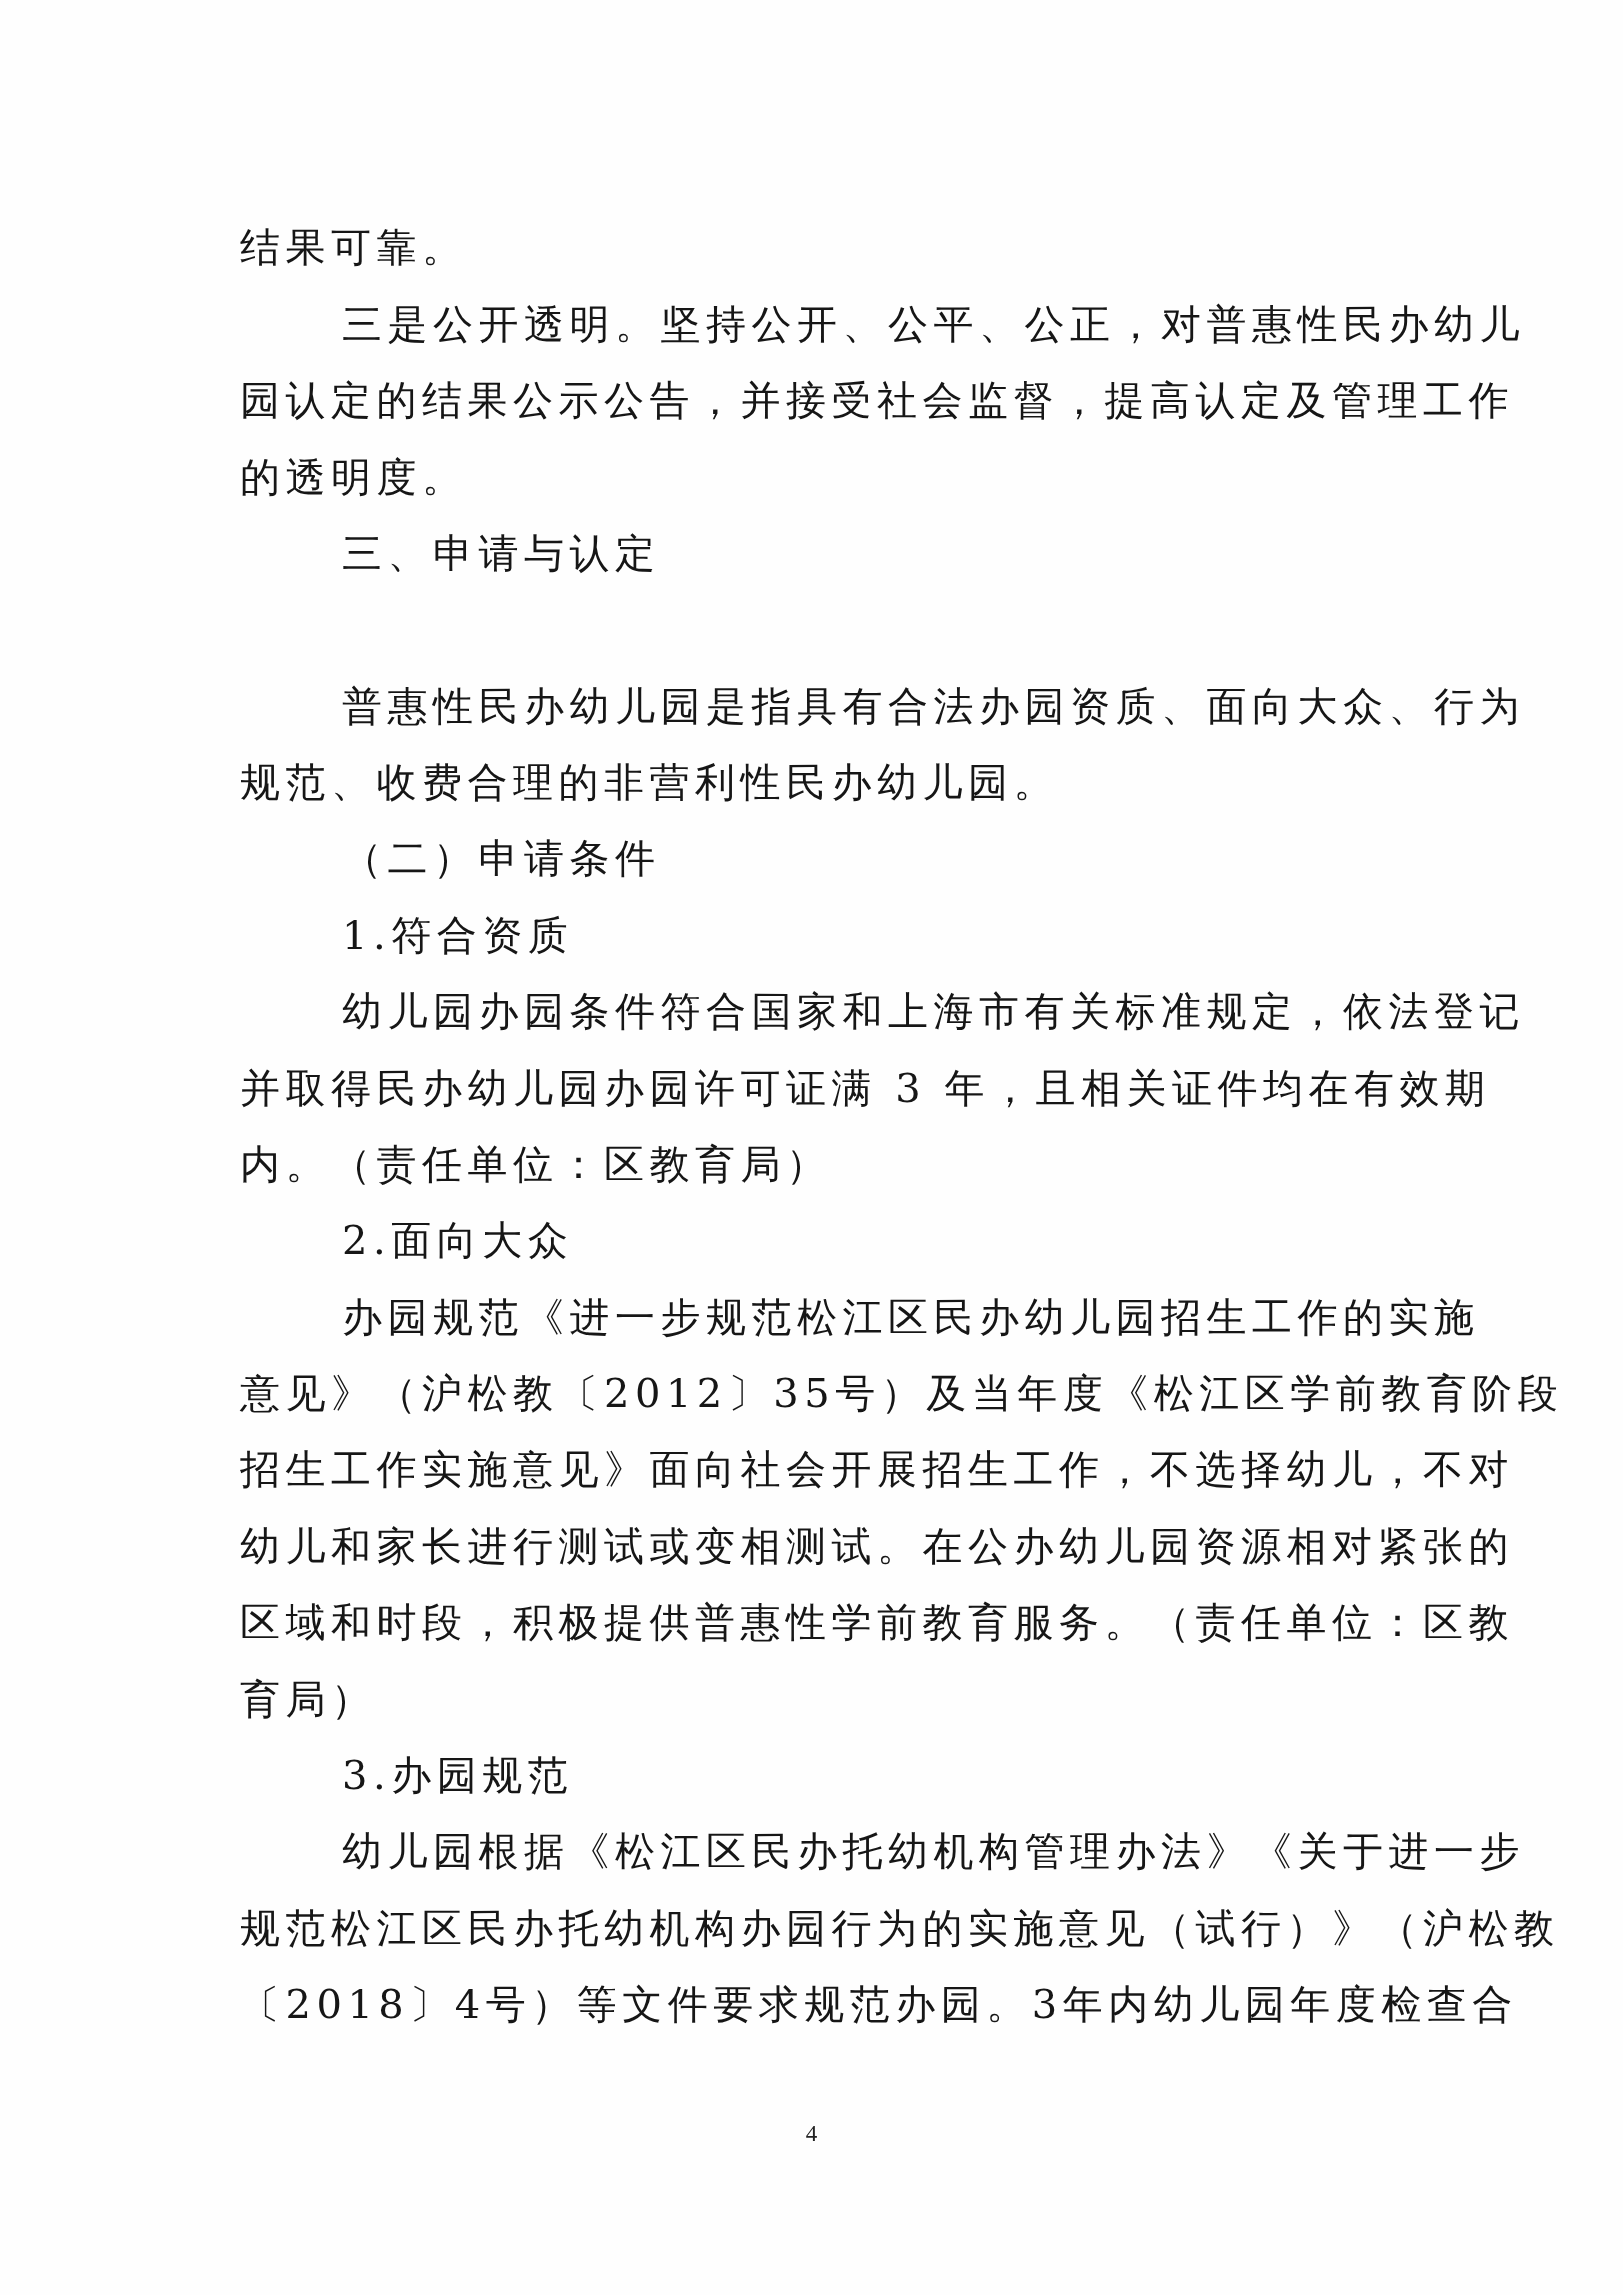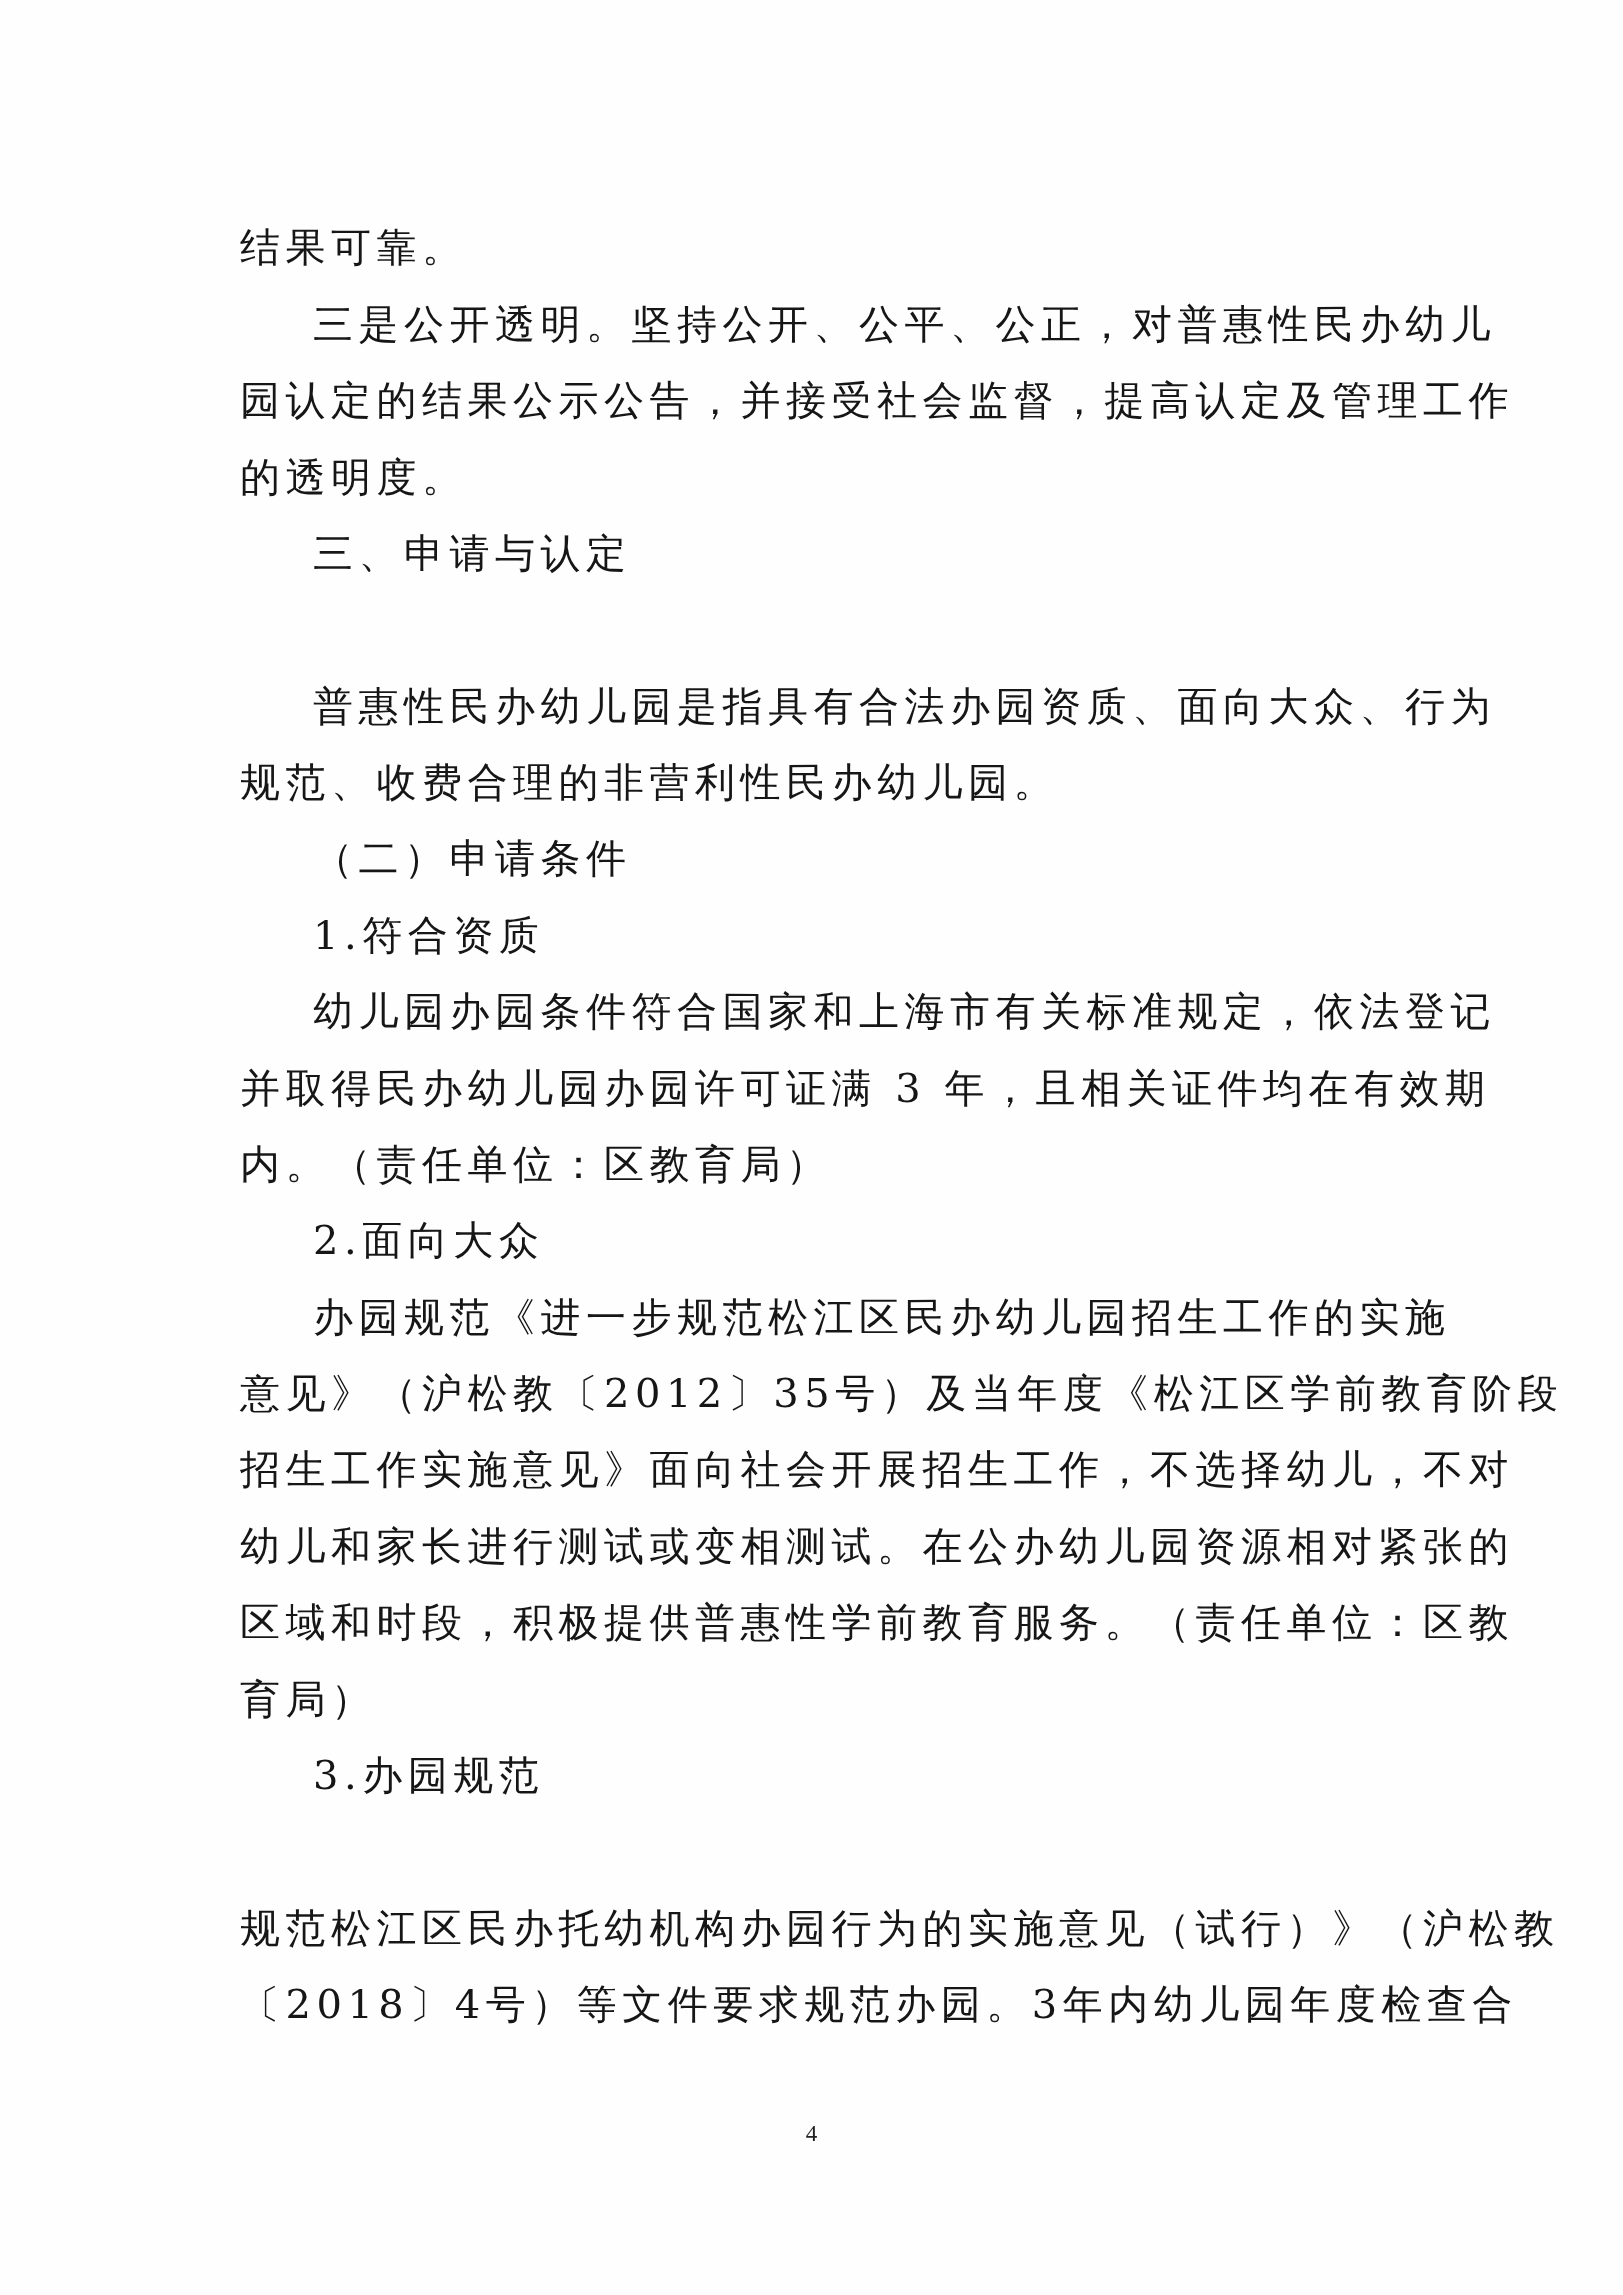--- a/index.html
+++ b/index.html
@@ -2,21 +2,21 @@
 <html style="font-size:11px"><head>
 <meta charset="utf-8">
 <style>
   html, body { margin: 0; padding: 0; background: #ffffff; }
   body { width: 1623px; height: 2295px; position: relative; overflow: hidden;
          font-family: "DejaVu Serif", "Liberation Serif", serif; color: #161616; }
   .page { position: absolute; left: 0; top: 0; width: 1623px; height: 2295px; background: #fefefe; }
   .line { position: absolute; left: 193px; width: 1202px; height: 76px; line-height: 76px;
           font-size: 40px; white-space: nowrap; letter-spacing: 5.5px; margin-left: 47px; }
   .line.justify { text-align: justify; text-align-last: justify; }
-  .line.indent { left: 266px; width: 1113px; }
+  .line.indent { left: 295px; width: 1113px; }
   .line.bold { font-weight: normal; font-family: "DejaVu Sans", "Liberation Sans", sans-serif; }
   .page-number { position: absolute; top: 2121px; left: 0; width: 1623px; text-align: center;
                  font-size: 23px; font-family: "Liberation Serif", serif; color: #222; }
 </style>
 </head>
 <body>
 
 <div class="page">
   <div class="line" style="top:209px">结果可靠。</div>
   <div class="line indent justify" style="top:286px">三是公开透明。坚持公开、公平、公正，对普惠性民办幼儿</div>
@@ -31,18 +31,19 @@
   <div class="line justify" style="top:1050px">并取得民办幼儿园办园许可证满 3 年，且相关证件均在有效期</div>
   <div class="line" style="top:1126px">内。（责任单位：区教育局）</div>
   <div class="line indent" style="top:1202px">2.面向大众</div>
   <div class="line indent justify" style="top:1279px">办园规范《进一步规范松江区民办幼儿园招生工作的实施</div>
   <div class="line justify" style="top:1355px">意见》（沪松教〔2012〕35号）及当年度《松江区学前教育阶段</div>
   <div class="line justify" style="top:1431px">招生工作实施意见》面向社会开展招生工作，不选择幼儿，不对</div>
   <div class="line justify" style="top:1508px">幼儿和家长进行测试或变相测试。在公办幼儿园资源相对紧张的</div>
   <div class="line justify" style="top:1584px">区域和时段，积极提供普惠性学前教育服务。（责任单位：区教</div>
   <div class="line" style="top:1661px">育局）</div>
   <div class="line indent" style="top:1737px">3.办园规范</div>
+  <div class="line indent justify" style="top:1813px">幼儿园根据《松江区民办托幼机构管理办法》《关于进一步</div>
   <div class="line justify" style="top:1890px">规范松江区民办托幼机构办园行为的实施意见（试行）》（沪松教</div>
   <div class="line justify" style="top:1966px">〔2018〕4号）等文件要求规范办园。3年内幼儿园年度检查合</div>
 
   <div class="page-number">4</div>
 </div>
 
 
 </body></html>

